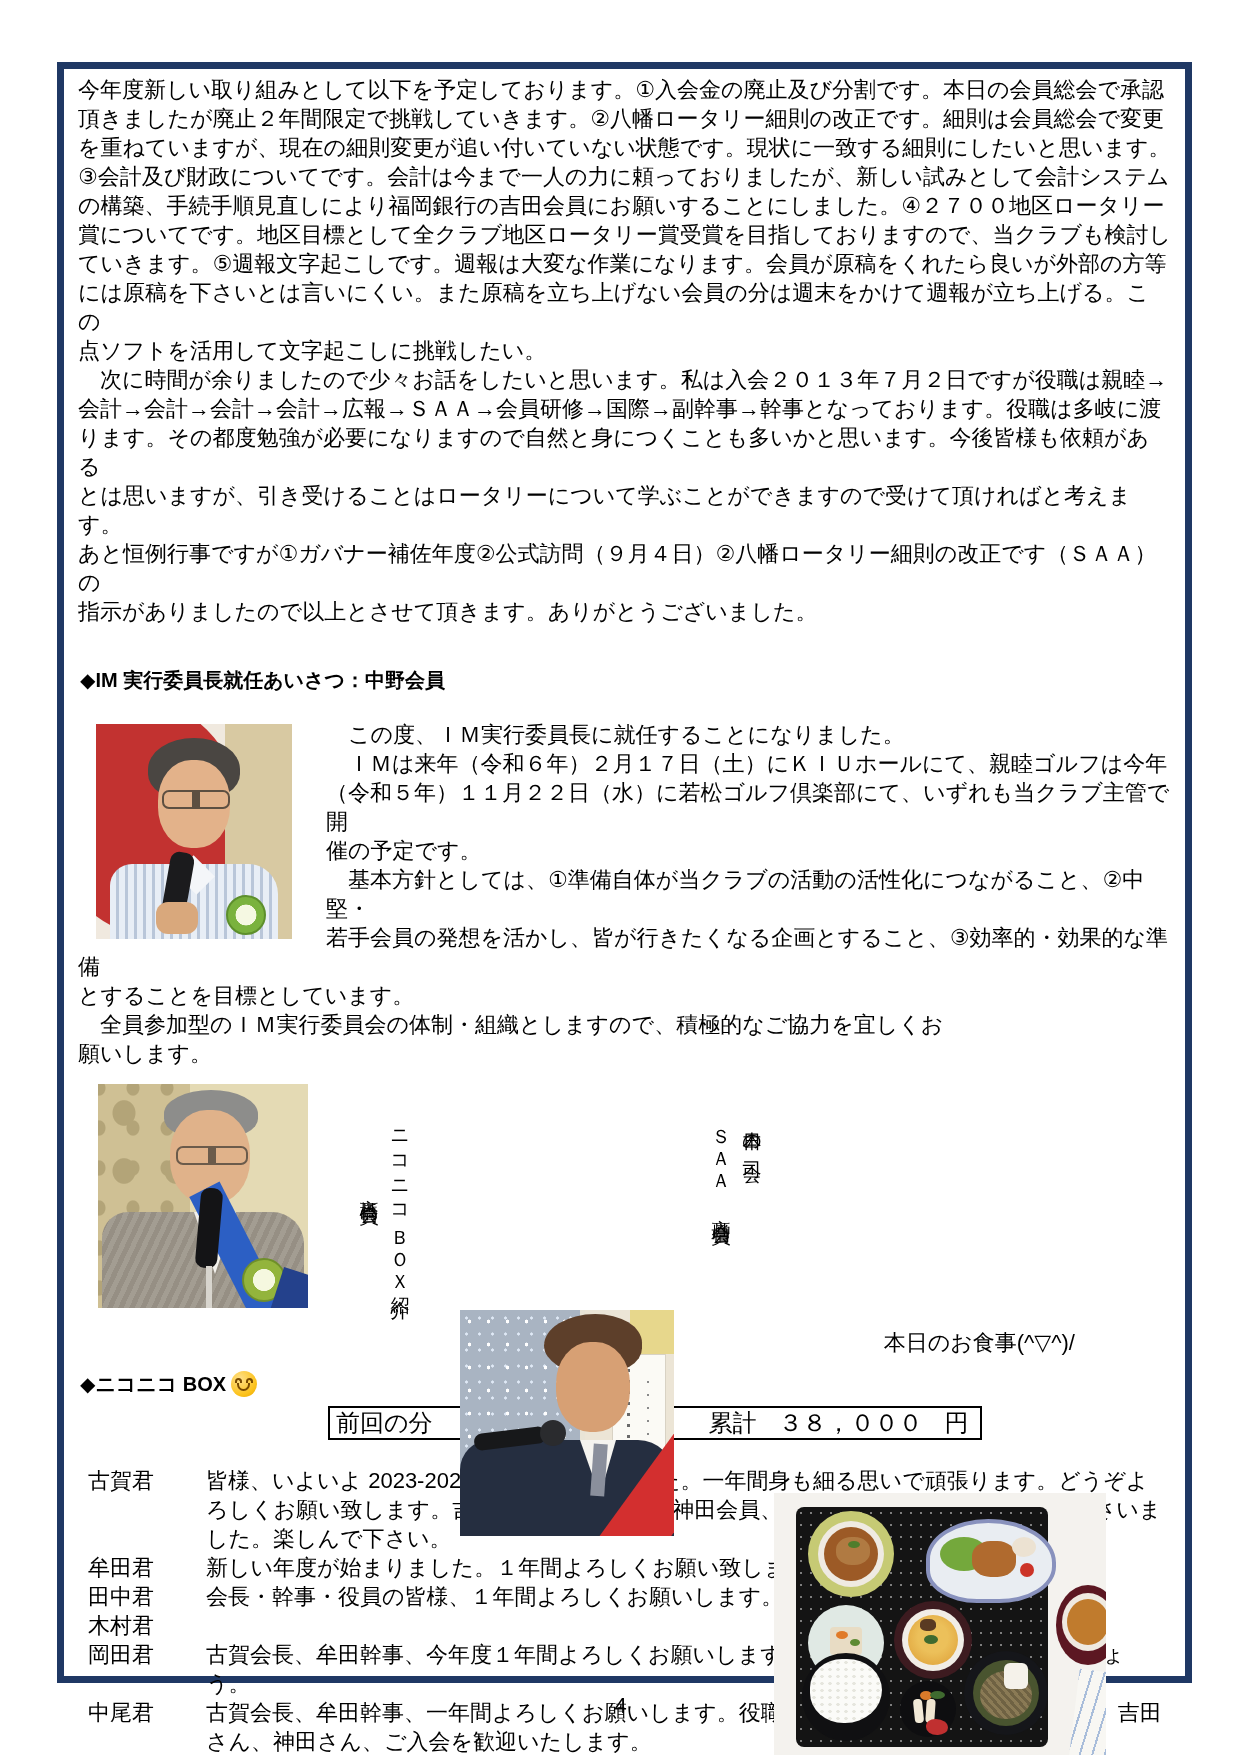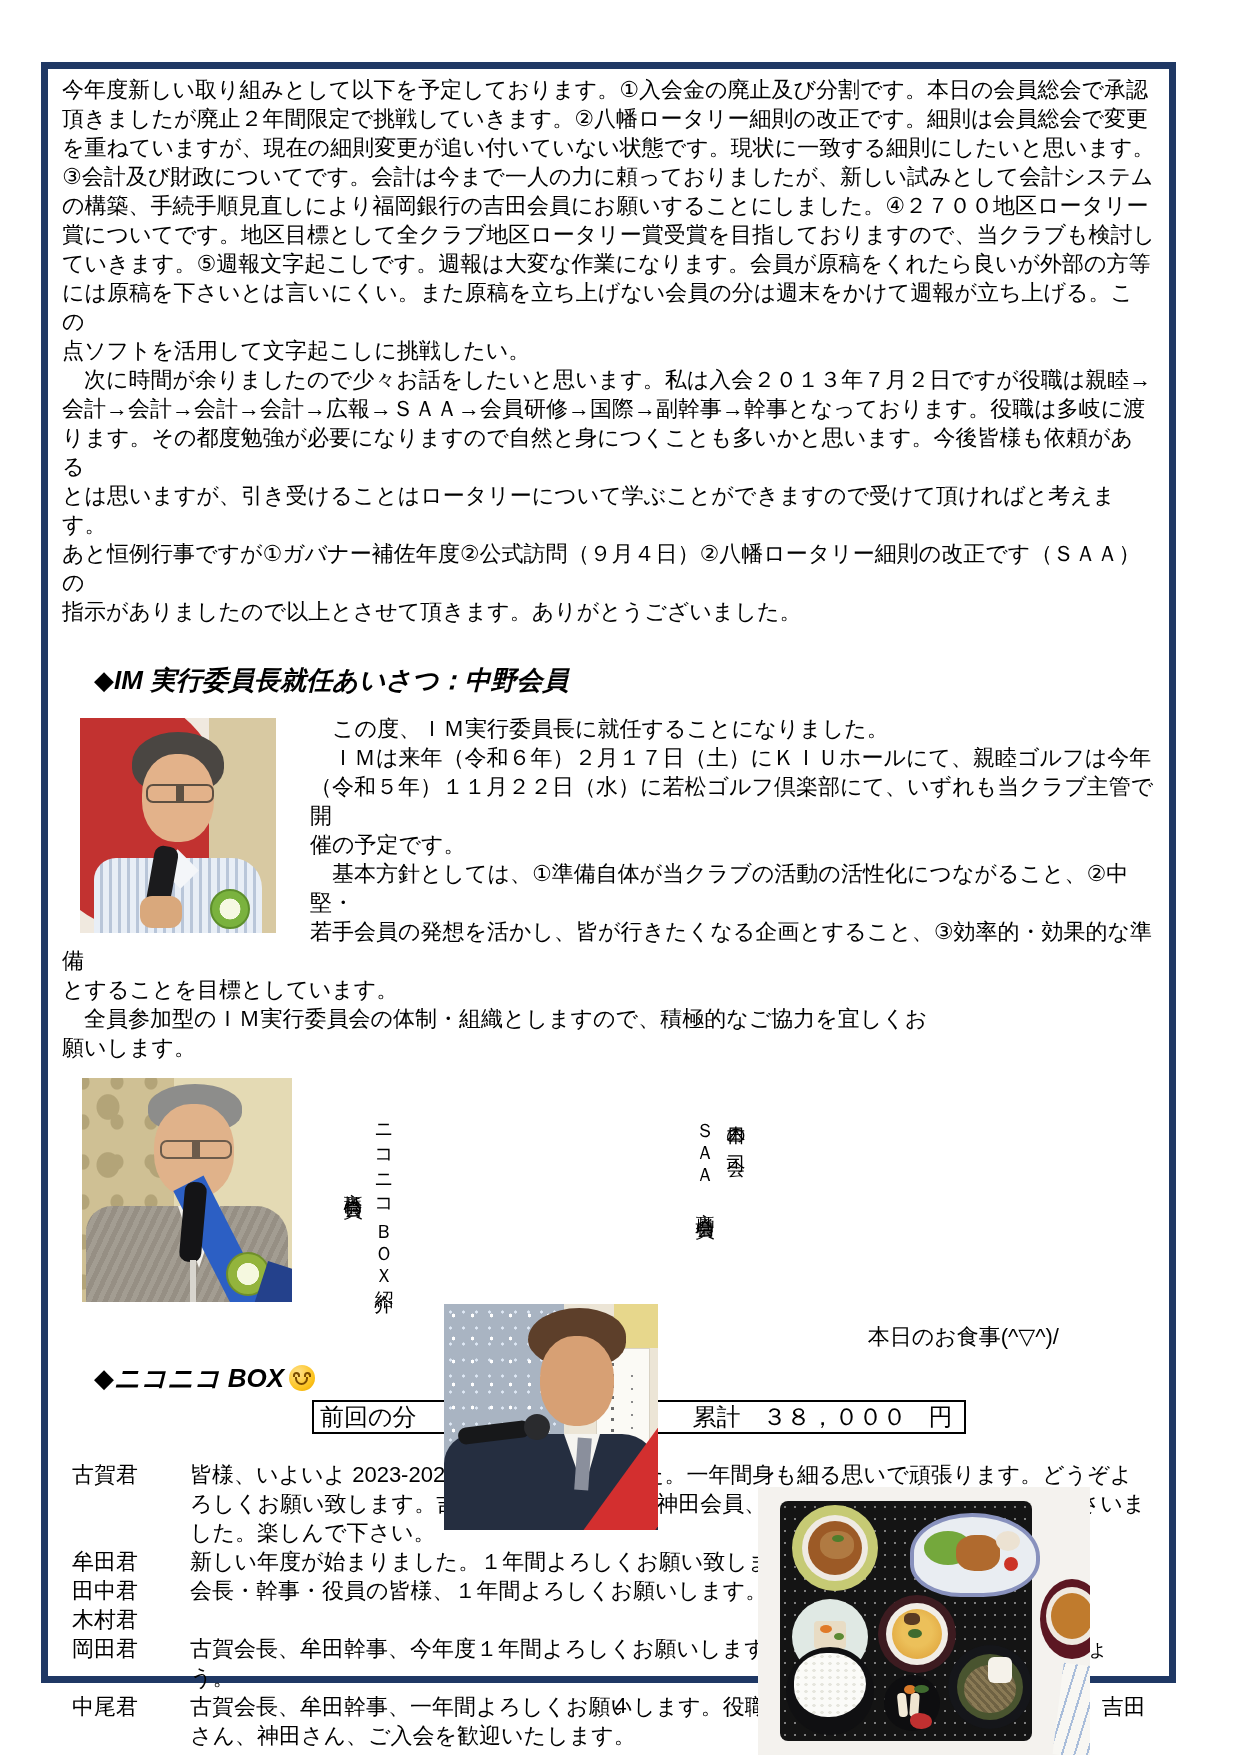--- a/index.html
+++ b/index.html
@@ -1,24 +1,24 @@
 <!DOCTYPE html>
 <html lang="ja"><head>
 <meta charset="utf-8">
 <style>
   html,body{margin:0;padding:0;background:#ffffff;}
   body{width:1241px;height:1755px;position:relative;
        font-family:"Liberation Sans","DejaVu Sans",sans-serif;color:#000;}
-  .doc-border{position:absolute;left:41px;top:62px;width:1135px;height:1621px;
+  .doc-border{position:absolute;left:57px;top:62px;width:1135px;height:1621px;
        border:7px solid #1f3864;background:#fff;box-sizing:border-box;}
   .inner{padding:6px 14px 0 14px;}
   .body-text{font-size:22px;line-height:29px;white-space:pre-line;margin:0;}
-  .section-heading{font-size:26px;line-height:32px;margin:0 0 0 32px;white-space:pre;font-style:italic;}
+  .section-heading{font-size:20px;line-height:32px;margin:0 0 0 2px;white-space:pre;}
   .im-heading{margin-top:38px;}
-  .im-block{margin-top:18px;}
+  .im-block{margin-top:24px;}
   .im-block::after{content:"";display:block;clear:both;}
   .photo{position:relative;overflow:hidden;background:#ddd;}
   .photo *{position:absolute;}
   .im-photo{float:left;width:196px;height:215px;margin:4px 34px 4px 18px;}
   
   .p1-bg{left:0;top:0;width:100%;height:100%;background:#f0e9df;}
   .p1-flagred{left:-44px;top:-20px;width:190px;height:230px;border-radius:50%;background:#c23230;}
   .p1-curtain{right:0;top:0;width:34%;height:100%;background-color:#d8c9a2;
       background-image:radial-gradient(#c3b185 7px,transparent 8px),radial-gradient(#cab queued 0,transparent 0);
       background-size:30px 36px;}

